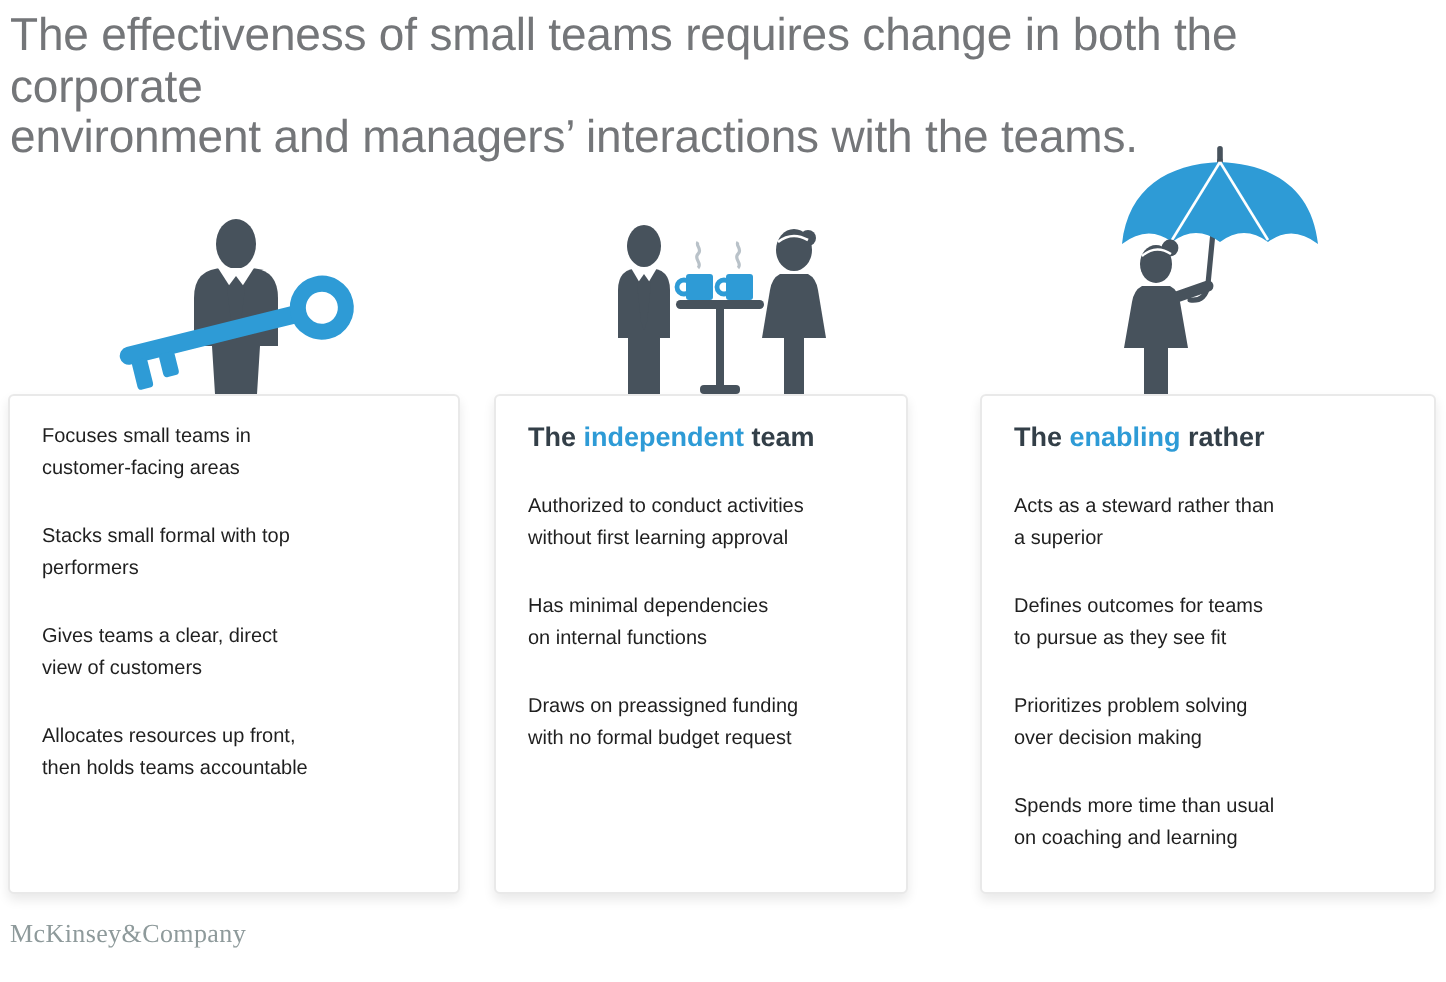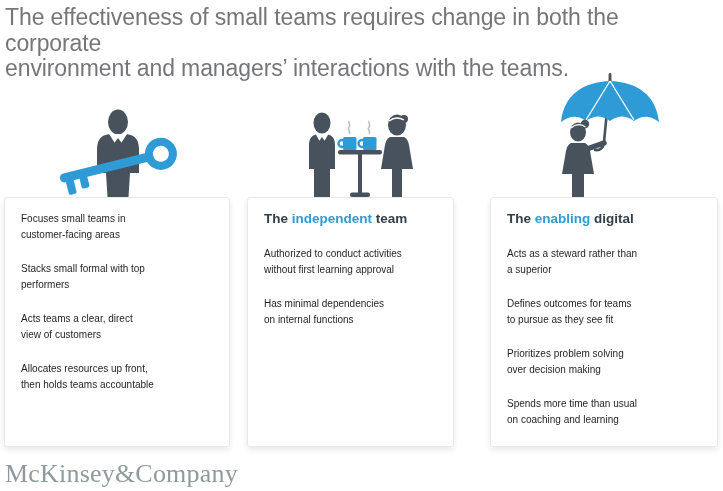--- a/index.html
+++ b/index.html
@@ -53,21 +53,21 @@
   .card-header .hl{color:var(--accent-blue);}
   .card-item{
     font-size:10px;font-weight:400;color:var(--body-text);
     line-height:16px;margin:0 0 18px 0;white-space:pre-line;
   }
   .card-item:last-child{margin-bottom:0;}
 
   .logo{
     position:absolute;left:5px;top:459px;
     font-family:"Liberation Serif",serif;
-    font-size:26px;color:var(--logo-gray);letter-spacing:0.2px;
+    font-size:13px;color:var(--logo-gray);letter-spacing:0.2px;
   }
 </style>
 </head>
 <body>
 
 <div class="stage">
 
   <h1 class="page-title">The effectiveness of small teams requires change in both the corporate
 environment and managers’ interactions with the teams.</h1>
 
@@ -133,36 +133,38 @@
       <path class="fig" d="M31,73 Q27,75 26,81 L22,104 L54,104 L50,81 Q49,75 45,73 Z"></path>
       <rect class="fig" x="32" y="104" width="12" height="23"></rect>
     </svg>
   </div>
 
   <section class="card card-1">
     <p class="card-item">Focuses small teams in
 customer-facing areas</p>
     <p class="card-item">Stacks small formal with top
 performers</p>
-    <p class="card-item">Acts teams a clear, direct
+    <p class="card-item">Gives teams a clear, direct
 view of customers</p>
     <p class="card-item">Allocates resources up front,
 then holds teams accountable</p>
   </section>
 
   <section class="card card-2">
     <h2 class="card-header"><span>The </span><span class="hl">independent</span><span> team</span></h2>
     <p class="card-item">Authorized to conduct activities
 without first learning approval</p>
     <p class="card-item">Has minimal dependencies
 on internal functions</p>
+    <p class="card-item">Draws on preassigned funding
+with no formal budget request</p>
   </section>
 
   <section class="card card-3">
-    <h2 class="card-header"><span>The </span><span class="hl">enabling</span><span> digital</span></h2>
+    <h2 class="card-header"><span>The </span><span class="hl">enabling</span><span> rather</span></h2>
     <p class="card-item">Acts as a steward rather than
 a superior</p>
     <p class="card-item">Defines outcomes for teams
 to pursue as they see fit</p>
     <p class="card-item">Prioritizes problem solving
 over decision making</p>
     <p class="card-item">Spends more time than usual
 on coaching and learning</p>
   </section>
 

